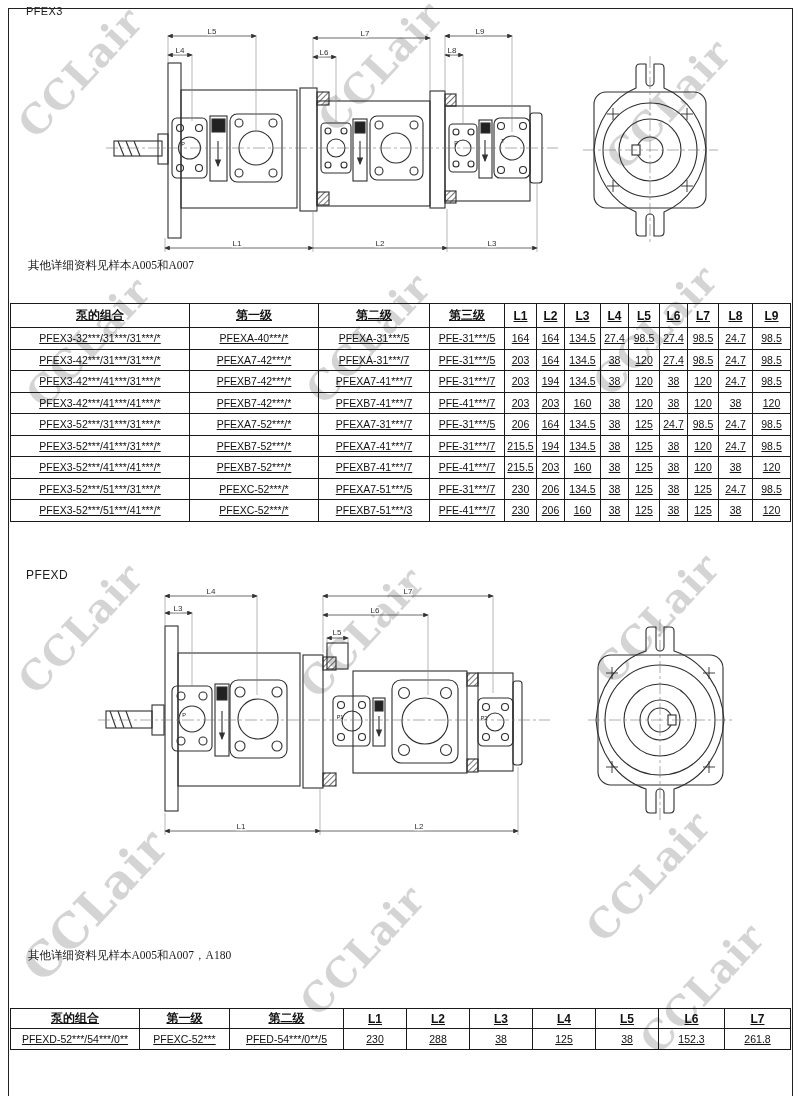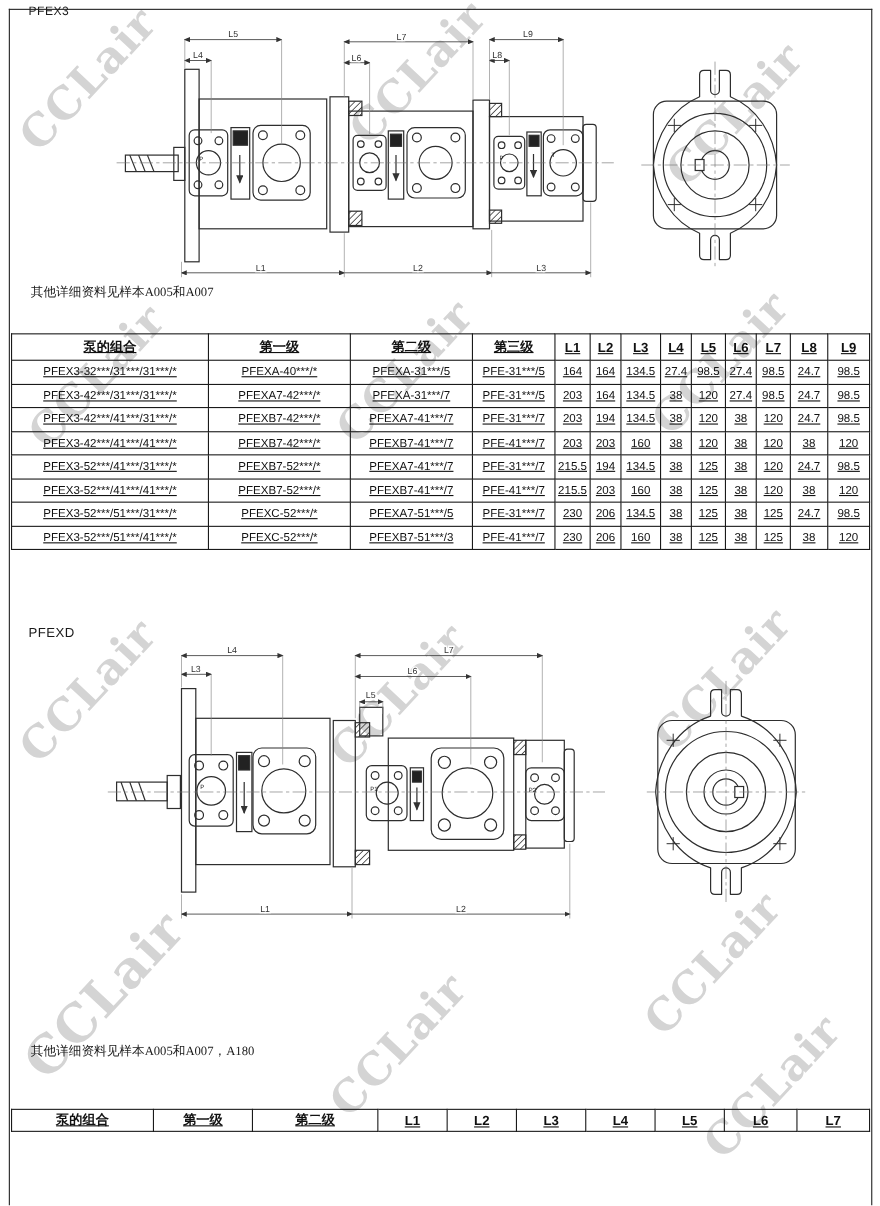--- a/index.html
+++ b/index.html
@@ -291,20 +291,35 @@
             <td>PFE-41***/7</td>
             <td>203</td>
             <td>203</td>
             <td>160</td>
             <td>38</td>
             <td>120</td>
             <td>38</td>
             <td>120</td>
             <td>38</td>
             <td>120</td>
+          </tr>
+          <tr>
+            <td>PFEX3-52***/31***/31***/*</td>
+            <td>PFEXA7-52***/*</td>
+            <td>PFEXA7-31***/7</td>
+            <td>PFE-31***/5</td>
+            <td>206</td>
+            <td>164</td>
+            <td>134.5</td>
+            <td>38</td>
+            <td>125</td>
+            <td>24.7</td>
+            <td>98.5</td>
+            <td>24.7</td>
+            <td>98.5</td>
           </tr>
           <tr>
             <td>PFEX3-52***/41***/31***/*</td>
             <td>PFEXB7-52***/*</td>
             <td>PFEXA7-41***/7</td>
             <td>PFE-31***/7</td>
             <td>215.5</td>
             <td>194</td>
             <td>134.5</td>
             <td>38</td>
@@ -520,17 +535,29 @@
             <th>L1</th>
             <th>L2</th>
             <th>L3</th>
             <th>L4</th>
             <th>L5</th>
             <th>L6</th>
             <th>L7</th>
           </tr>
         </thead>
       <tbody>
+          <tr>
+            <td>PFEXD-52***/54***/0**</td>
+            <td>PFEXC-52***</td>
+            <td>PFED-54***/0**/5</td>
+            <td>230</td>
+            <td>288</td>
+            <td>38</td>
+            <td>125</td>
+            <td>38</td>
+            <td>152.3</td>
+            <td>261.8</td>
+          </tr>
         </tbody>
     </table>
 
   </div>
 </div>
 
 </body></html>

